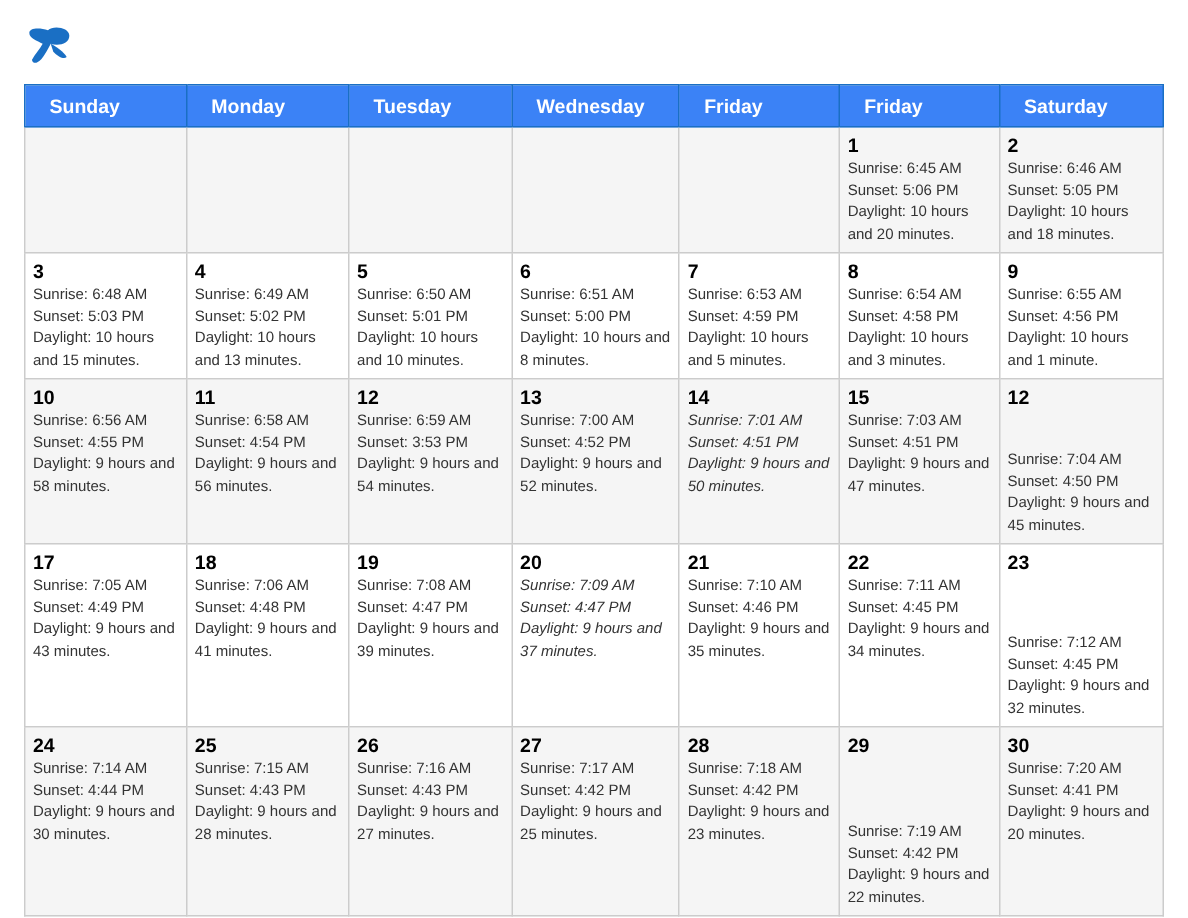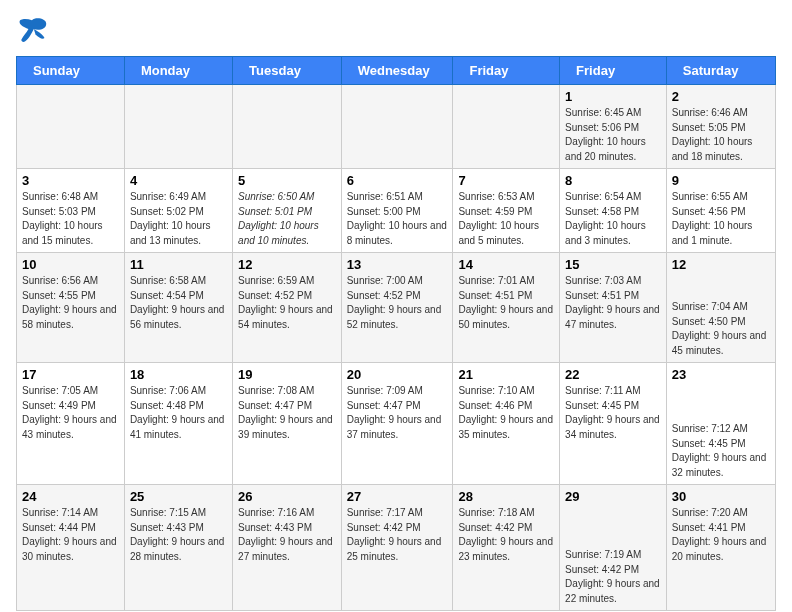--- a/index.html
+++ b/index.html
@@ -148,21 +148,21 @@
 Daylight: 10 hours and 15 minutes.</div>
         </td>
         <td>
           <span class="day-num">4</span>
           <div class="day-info" style="white-space: pre-line;">Sunrise: 6:49 AM
 Sunset: 5:02 PM
 Daylight: 10 hours and 13 minutes.</div>
         </td>
         <td>
           <span class="day-num">5</span>
-          <div class="day-info" style="white-space: pre-line; font-style: italic;">Sunrise: 6:50 AM
+          <div class="day-info" style="white-space: pre-line;">Sunrise: 6:50 AM
 Sunset: 5:01 PM
 Daylight: 10 hours and 10 minutes.</div>
         </td>
         <td>
           <span class="day-num">6</span>
           <div class="day-info" style="white-space: pre-line;">Sunrise: 6:51 AM
 Sunset: 5:00 PM
 Daylight: 10 hours and 8 minutes.</div>
         </td>
         <td>
@@ -193,32 +193,32 @@
         </td>
         <td>
           <span class="day-num">11</span>
           <div class="day-info" style="white-space: pre-line;">Sunrise: 6:58 AM
 Sunset: 4:54 PM
 Daylight: 9 hours and 56 minutes.</div>
         </td>
         <td>
           <span class="day-num">12</span>
           <div class="day-info" style="white-space: pre-line;">Sunrise: 6:59 AM
-Sunset: 4:52 PM
+Sunset: 3:53 PM
 Daylight: 9 hours and 54 minutes.</div>
         </td>
         <td>
           <span class="day-num">13</span>
           <div class="day-info" style="white-space: pre-line;">Sunrise: 7:00 AM
 Sunset: 4:52 PM
 Daylight: 9 hours and 52 minutes.</div>
         </td>
         <td>
           <span class="day-num">14</span>
-          <div class="day-info" style="white-space: pre-line;">Sunrise: 7:01 AM
+          <div class="day-info" style="white-space: pre-line; font-style: italic;">Sunrise: 7:01 AM
 Sunset: 4:51 PM
 Daylight: 9 hours and 50 minutes.</div>
         </td>
         <td>
           <span class="day-num">15</span>
           <div class="day-info" style="white-space: pre-line;">Sunrise: 7:03 AM
 Sunset: 4:51 PM
 Daylight: 9 hours and 47 minutes.</div>
         </td>
         <td>
@@ -242,21 +242,21 @@
 Daylight: 9 hours and 41 minutes.</div>
         </td>
         <td>
           <span class="day-num">19</span>
           <div class="day-info" style="white-space: pre-line;">Sunrise: 7:08 AM
 Sunset: 4:47 PM
 Daylight: 9 hours and 39 minutes.</div>
         </td>
         <td>
           <span class="day-num">20</span>
-          <div class="day-info" style="white-space: pre-line;">Sunrise: 7:09 AM
+          <div class="day-info" style="white-space: pre-line; font-style: italic;">Sunrise: 7:09 AM
 Sunset: 4:47 PM
 Daylight: 9 hours and 37 minutes.</div>
         </td>
         <td>
           <span class="day-num">21</span>
           <div class="day-info" style="white-space: pre-line;">Sunrise: 7:10 AM
 Sunset: 4:46 PM
 Daylight: 9 hours and 35 minutes.</div>
         </td>
         <td>

